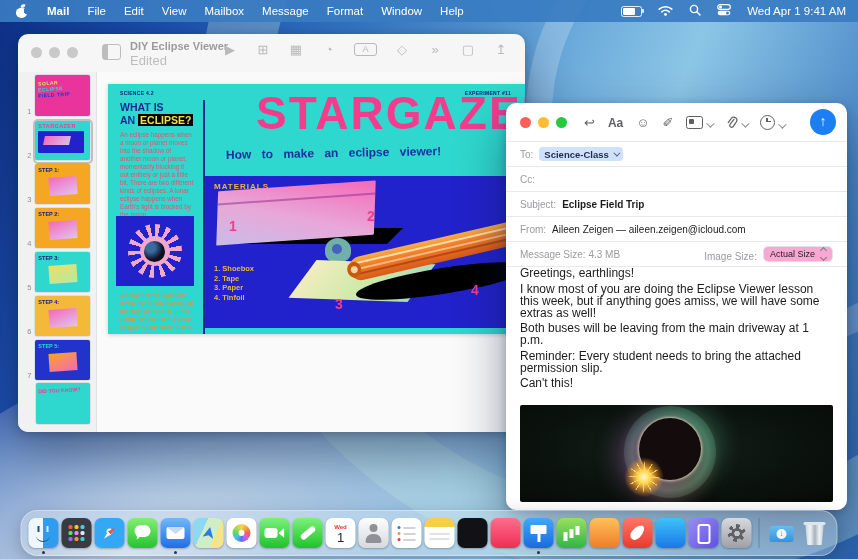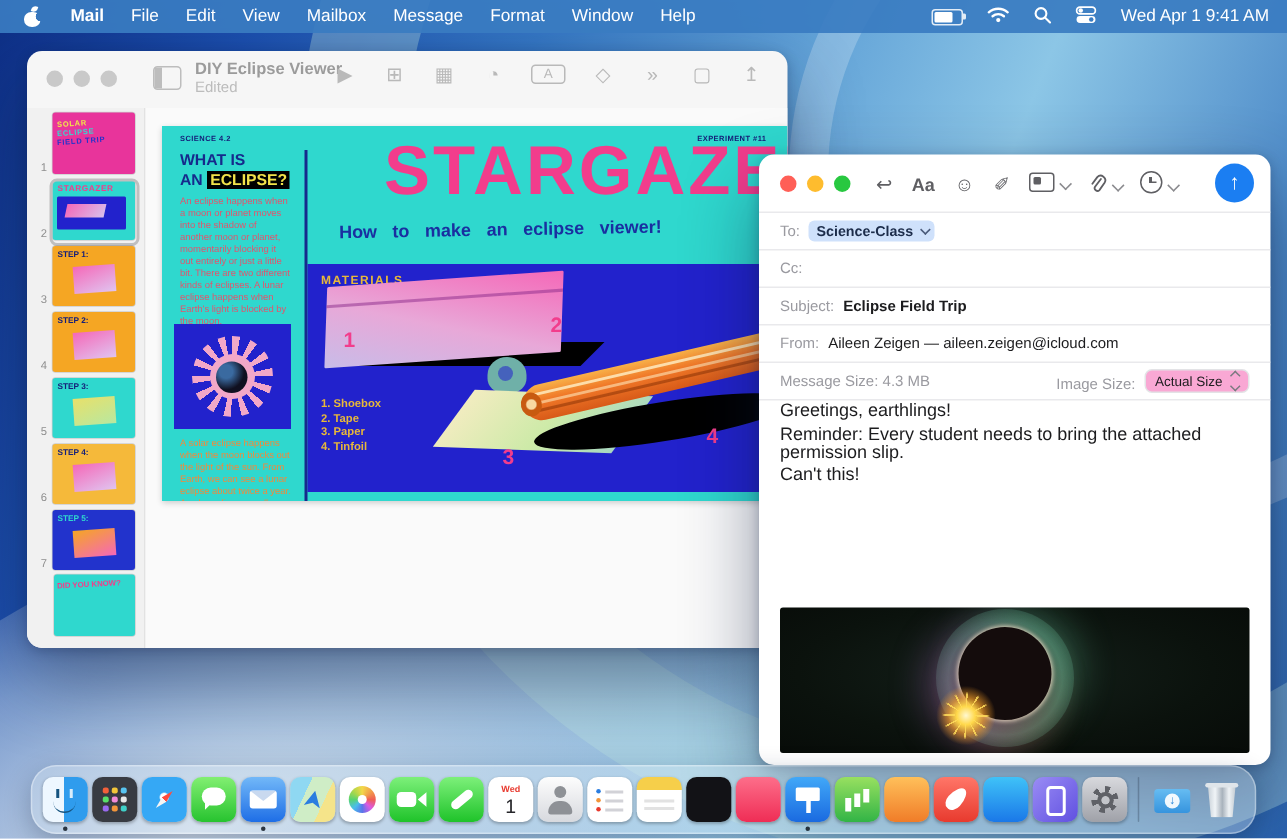--- a/index.html
+++ b/index.html
@@ -36,21 +36,21 @@
   .tl{width:11px;height:11px;border-radius:50%;display:inline-block;}
 
   
   .pages-win{left:18px;top:34px;width:507px;height:398px;background:#f6f6f6;z-index:10;overflow:hidden;}
   .pw-titlebar{position:absolute;left:0;top:0;right:0;height:38px;}
   .pw-lights{position:absolute;left:13px;top:13px;display:flex;gap:7px;}
   .pw-lights .tl{background:#c9c9c9;}
   .pw-sidebar-toggle{position:absolute;left:84px;top:10px;width:17px;height:14px;border:1.4px solid #bdbdbd;border-radius:3px;}
   .pw-sidebar-toggle::before{content:"";position:absolute;left:0;top:0;bottom:0;width:5px;background:#bdbdbd;}
   .pw-title{position:absolute;left:112px;top:6px;color:#9b9b9b;font-size:11px;font-weight:bold;line-height:13px;}
-  .pw-subtitle{position:absolute;left:112px;top:19px;color:#bcbcbc;font-size:10px;}
+  .pw-subtitle{position:absolute;left:112px;top:19px;color:#bcbcbc;font-size:13px;}
   .pw-tools{position:absolute;left:204px;top:8px;display:flex;gap:17px;align-items:center;color:#b9b9b9;font-size:13px;}
   .pw-tools .tbi{width:16px;text-align:center;}
   .pw-tools .boxed{font-size:9px;border:1.3px solid #b9b9b9;border-radius:3px;padding:0 2.5px;line-height:11px;}
   
   .pw-side{position:absolute;left:0;top:38px;bottom:0;width:78px;background:#f1f1f1;border-right:1px solid #e2e2e2;overflow:hidden;}
   .thumb-row{position:relative;display:flex;align-items:flex-end;margin:6px 6px 4px 4px;height:38px;}
   .thumb-num{width:10px;font-size:7.5px;color:#8f8f8f;text-align:right;margin-right:4px;}
   .thumb{position:relative;width:52px;height:37px;border-radius:2px;overflow:hidden;box-shadow:0 0 0 .5px rgba(0,0,0,.15);}
   .thumb-row.selected::after{content:"";position:absolute;right:-3px;top:-3px;width:56px;height:41px;border:2px solid #bfbfbf;border-radius:5px;pointer-events:none;}
   .thumb .t{display:block;font-weight:bold;}
@@ -467,20 +467,22 @@
                 <i class="u"></i>
                 <i class="dn"></i>
               </span>
           </span>
         </span>
       </div>
     </div>
 
     <div class="mw-body" id="mail-body">
         <p>Greetings, earthlings!</p>
+        <p>I know most of you are doing the Eclipse Viewer lesson this week, but if anything goes amiss, we will have some extras as well!</p>
+        <p>Both buses will be leaving from the main driveway at 1 p.m.</p>
         <p>Reminder: Every student needs to bring the attached permission slip.</p>
         <p>Can't this!</p>
       </div>
 
     <div class="attach">
       <div class="corona"></div>
       <div class="disc"></div>
       <div class="flare"></div>
     </div>
   </div>

